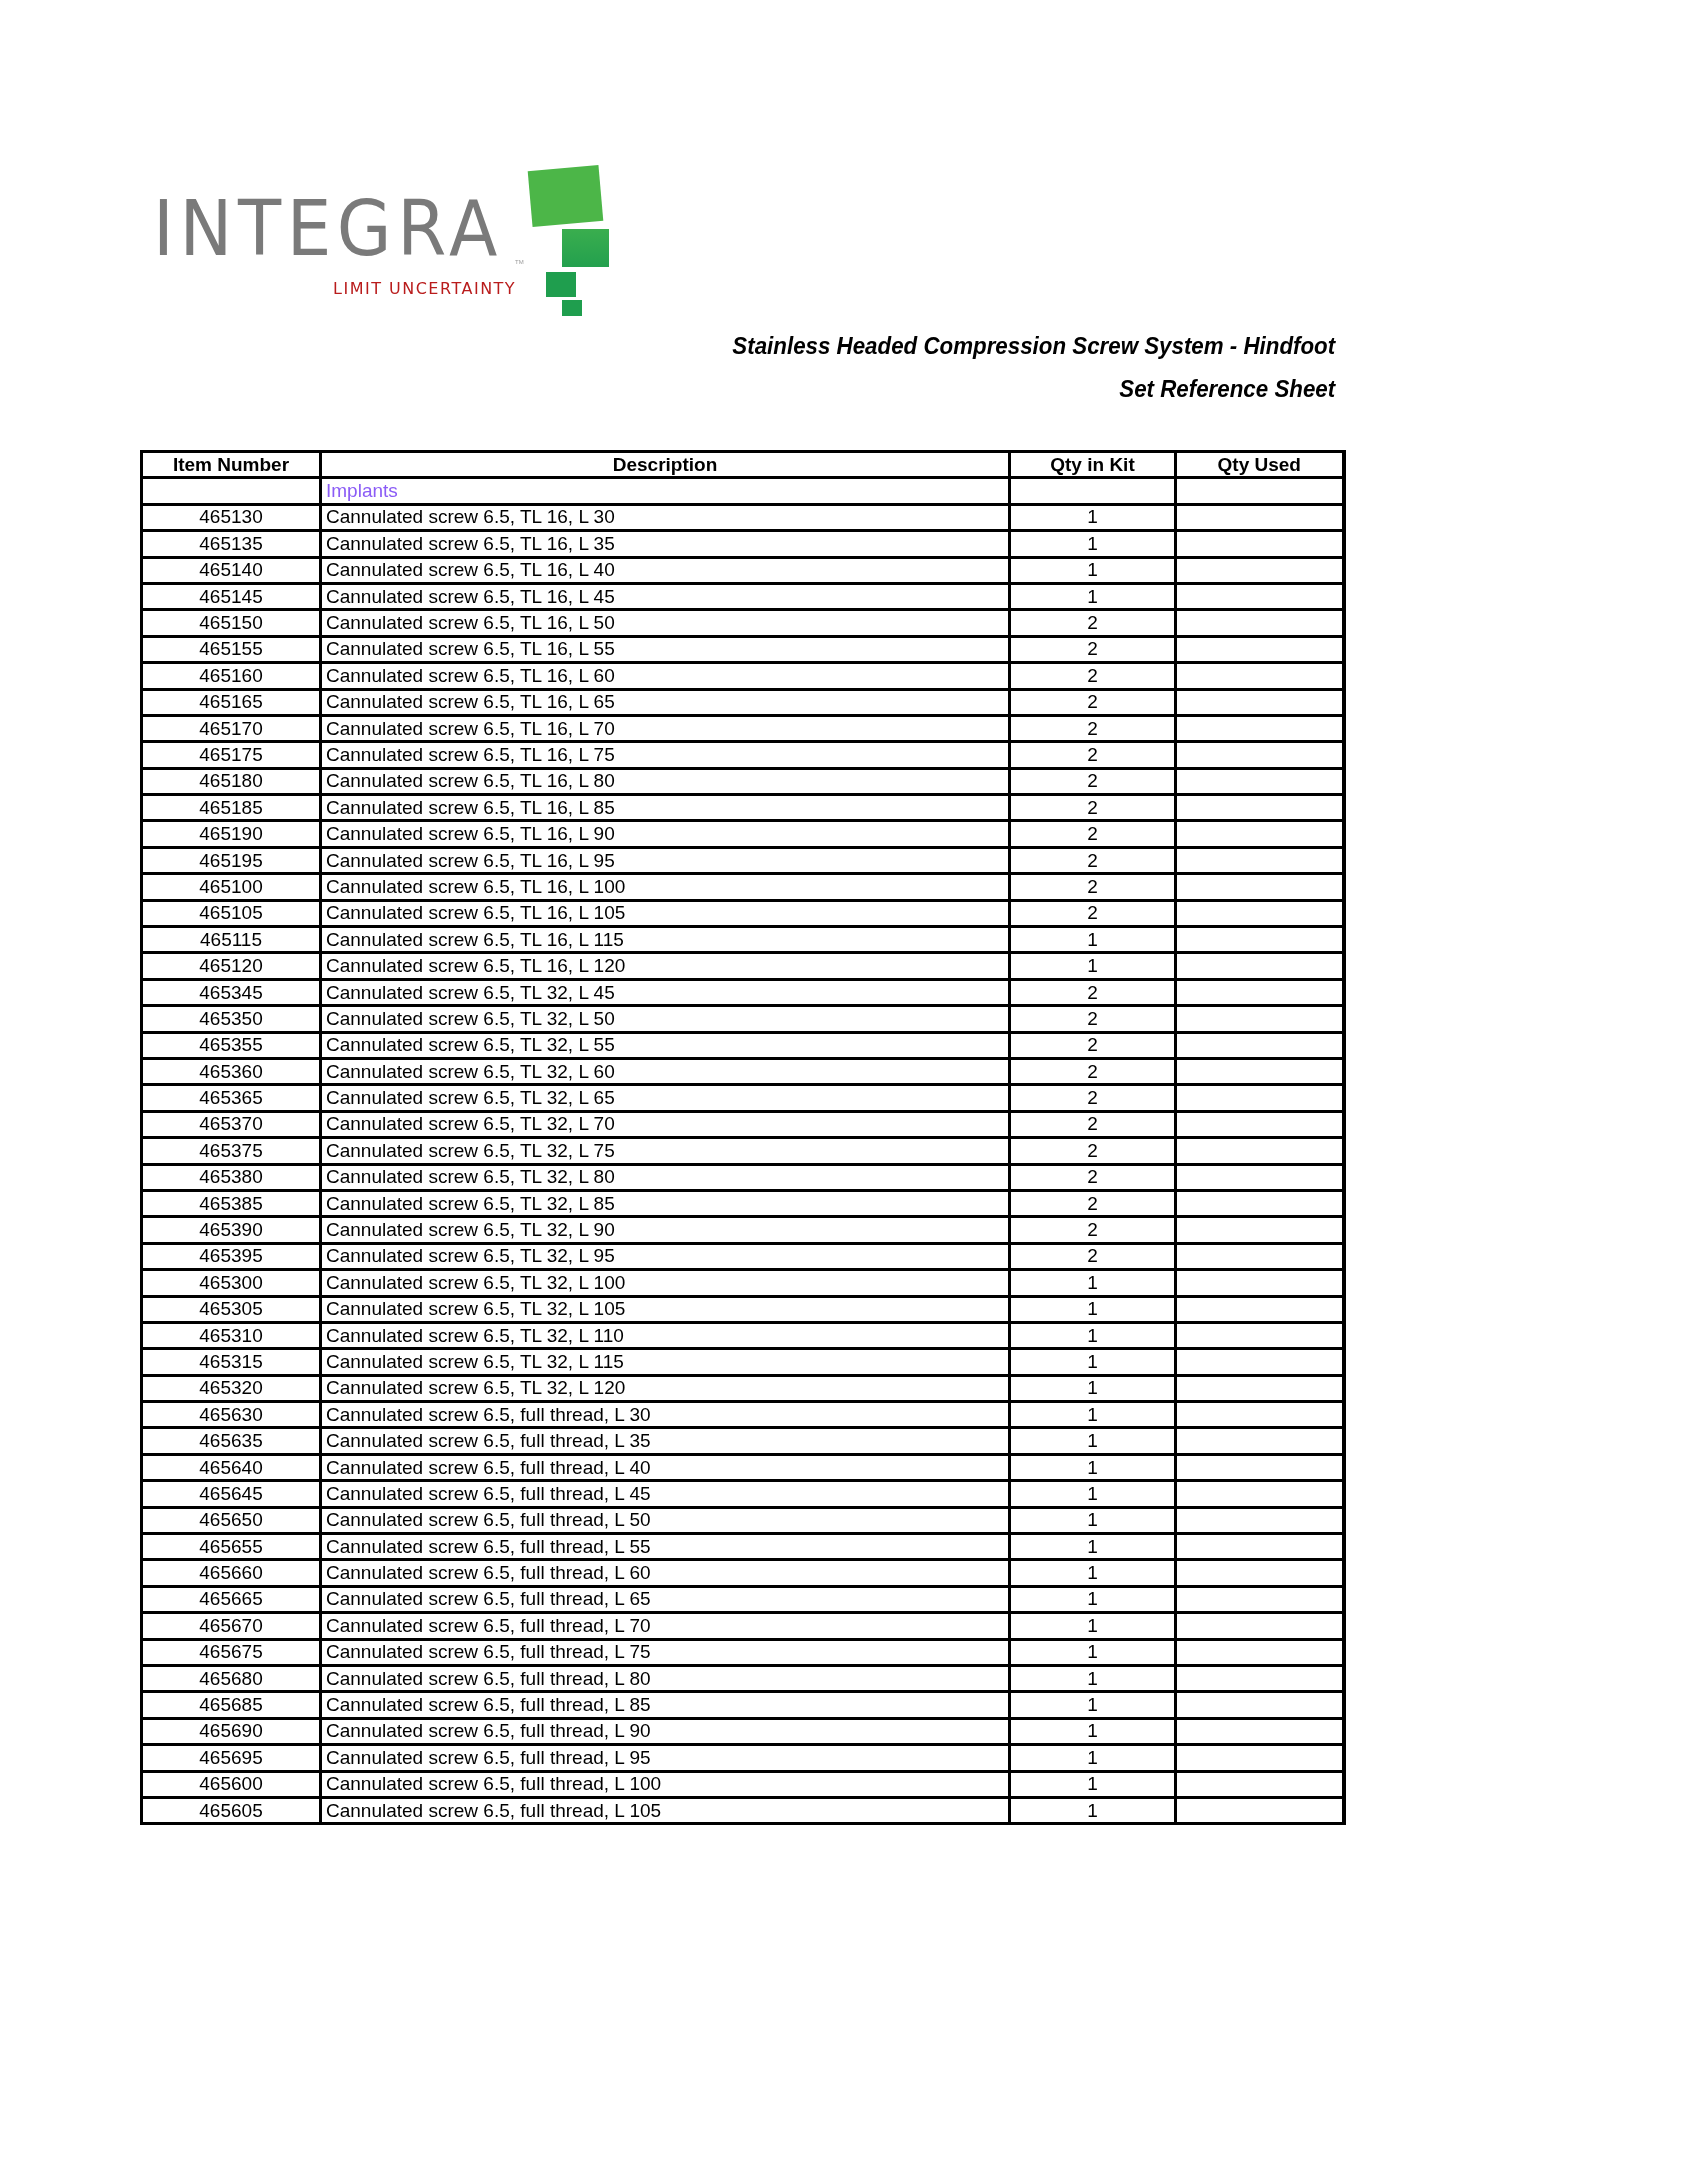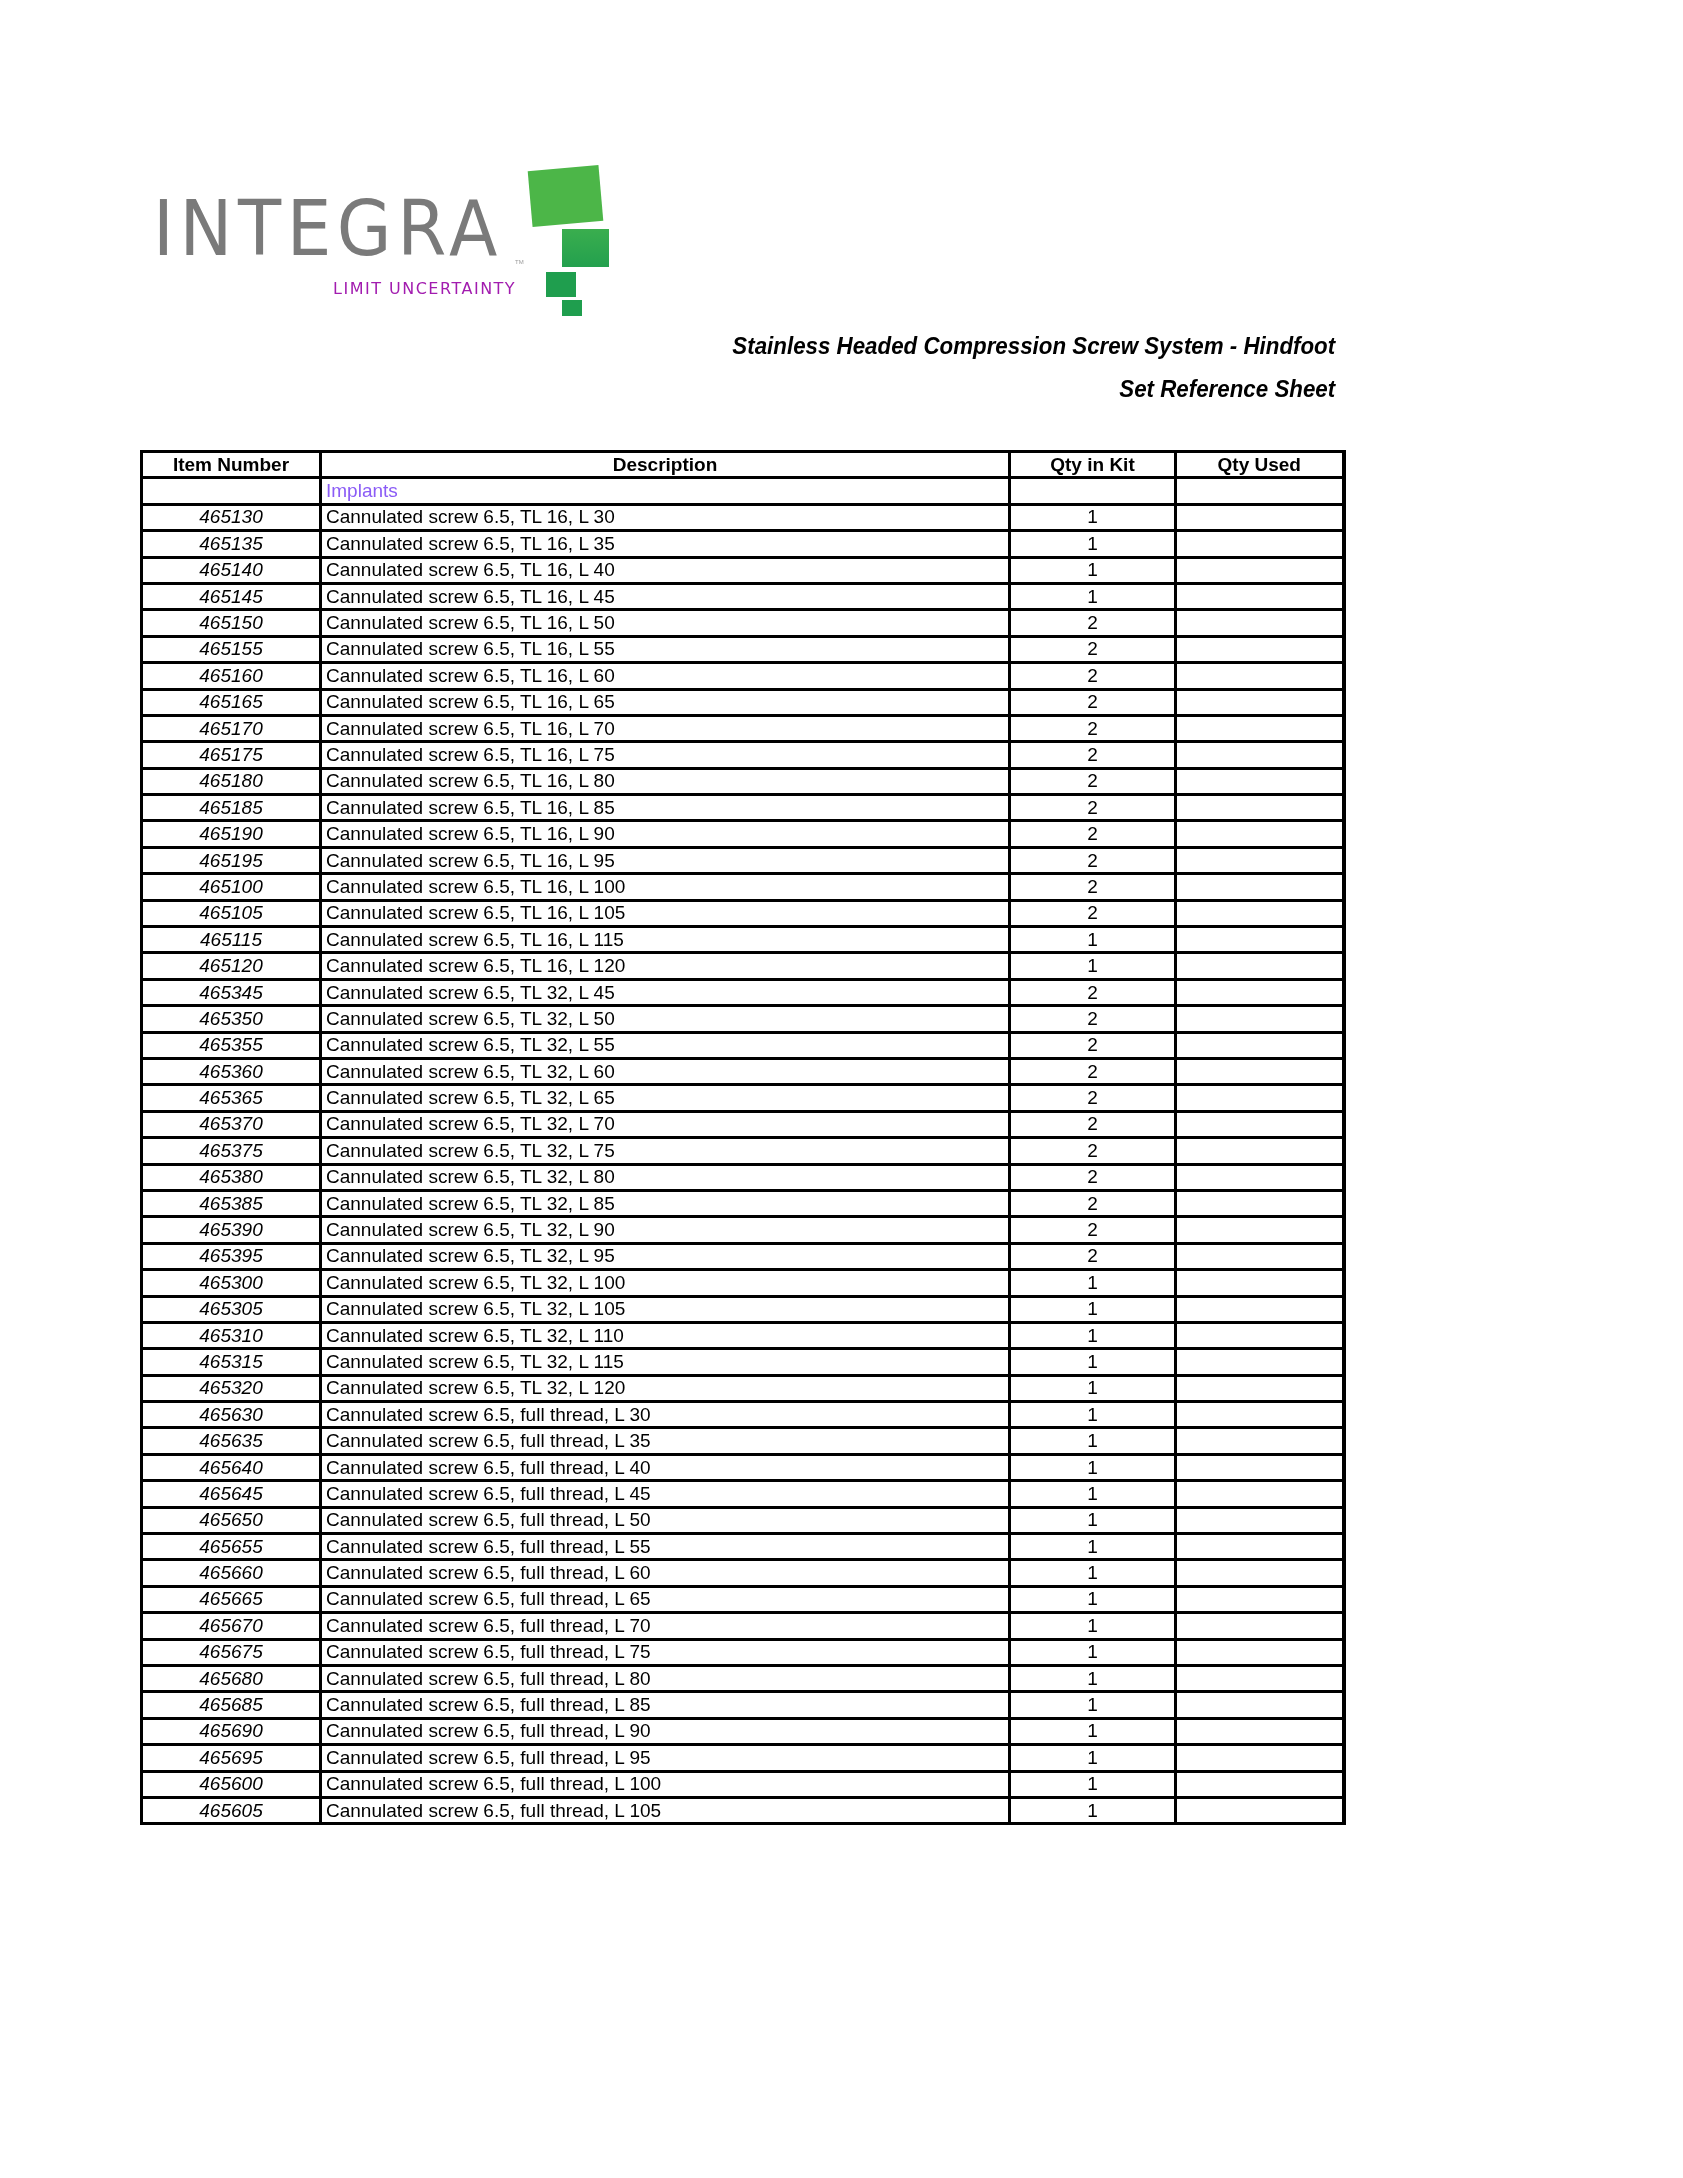--- a/index.html
+++ b/index.html
@@ -2,40 +2,40 @@
 <html><head>
 <meta charset="utf-8">
 <style>
   html, body { margin: 0; padding: 0; background: #ffffff; }
   body { width: 1683px; height: 2178px; position: relative; overflow: hidden; font-family: "Liberation Sans", "DejaVu Sans", sans-serif; color: #000; }
 
   
   .logo { position: absolute; left: 149px; top: 163px; width: 465px; height: 153px; }
   .logo-word { position: absolute; left: 4px; top: 28px; font-family: "DejaVu Sans", sans-serif; font-size: 76px; letter-spacing: 6px; color: #7a7a7a; font-weight: normal; line-height: 1; transform: scaleX(0.93); transform-origin: left top; }
   .logo-tm { position: absolute; left: 366px; top: 96px; font-size: 6px; color: #999; }
-  .logo-tagline { position: absolute; left: 184px; top: 116px; font-size: 16px; letter-spacing: 1.5px; color: #a21caf; font-family: "DejaVu Sans", sans-serif; }
+  .logo-tagline { position: absolute; left: 184px; top: 116px; font-size: 16px; letter-spacing: 1.5px; color: #b91c1c; font-family: "DejaVu Sans", sans-serif; }
   .sq { position: absolute; }
   .sq1 { left: 381px; top: 5px; width: 71px; height: 56px; background: #4cb648; transform: rotate(-5deg); }
   .sq2 { left: 413px; top: 66px; width: 47px; height: 38px; background: linear-gradient(#3aae4e, #23a04e); }
   .sq3 { left: 397px; top: 109px; width: 30px; height: 25px; background: #1f9e4e; }
   .sq4 { left: 413px; top: 137px; width: 20px; height: 16px; background: #1f9e4e; }
 
   
   .doc-title { position: absolute; right: 348px; top: 324px; text-align: right; font-family: "Liberation Sans", sans-serif; font-style: italic; font-weight: bold; font-size: 24px; line-height: 43px; color: #000; }
   .doc-title div { white-space: nowrap; transform: scaleX(0.93); transform-origin: right center; }
 
   
   table.sheet { position: absolute; left: 140px; top: 450px; border-collapse: collapse; table-layout: fixed; width: 1203px; padding-left: 13px; }
   table.sheet col.c1 { width: 179px; }
   table.sheet col.c2 { width: 689px; }
   table.sheet col.c3 { width: 166px; }
   table.sheet col.c4 { width: 168px; }
   table.sheet th, table.sheet td { border: 3px solid #000; height: 23.4px; padding: 0 4px; font-size: 19px; line-height: 22px; white-space: nowrap; overflow: hidden; }
   table.sheet th { font-weight: bold; text-align: center; }
-  td.num { text-align: center; font-style: italic; }
+  td.num { text-align: center; }
   td.desc { text-align: left; margin-left: 36px; }
   td.qty { text-align: center; }
   td.section { color: #8b5cf6; font-weight: normal; }
   table.sheet tr > *:first-child { border-left-width: 3px; }
   table.sheet tr > *:last-child { border-right-width: 4px; }
 </style>
 </head>
 <body>
 
 <div class="logo">

